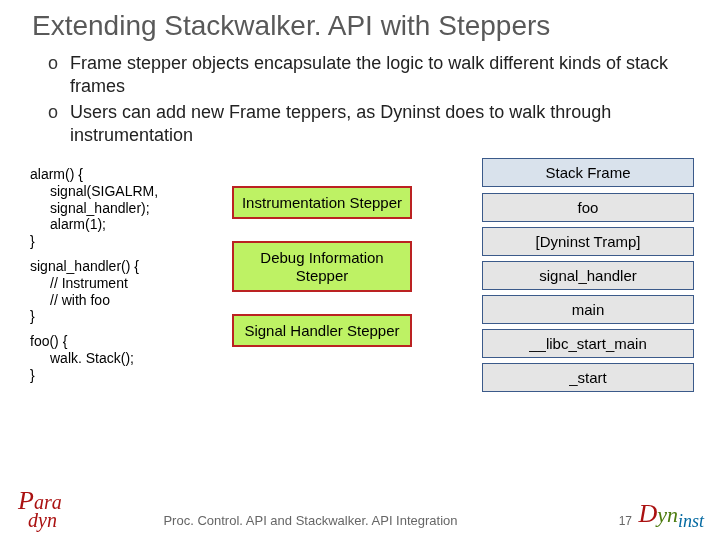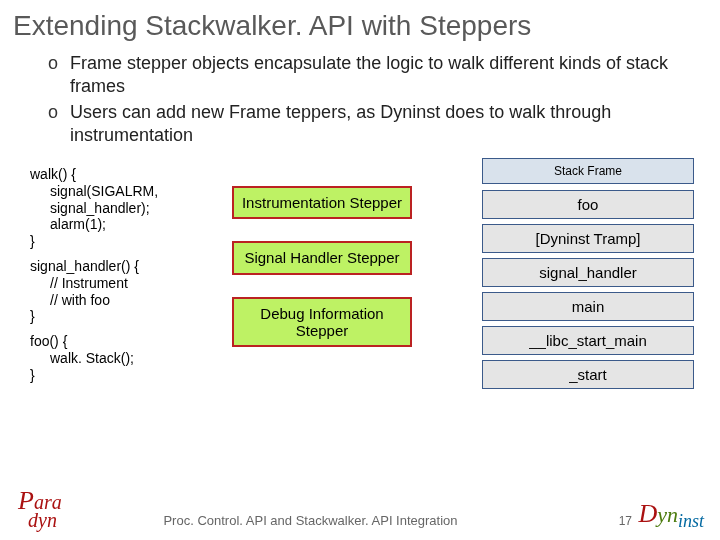--- a/index.html
+++ b/index.html
@@ -4,21 +4,21 @@
 <style>
   * { box-sizing: border-box; margin: 0; padding: 0; }
   body {
     width: 720px; height: 540px;
     font-family: Arial, Helvetica, sans-serif;
     background: #fff; color: #000;
     position: relative; overflow: hidden;
   }
   .title {
     font-size: 28px; color: #595959;
-    padding: 10px 14px 6px 13px; font-weight: 400;
+    padding: 10px 14px 6px 32px; font-weight: 400;
   }
   .bullets {
     padding: 4px 30px 8px 48px;
     font-size: 18px; color: #222; line-height: 1.25;
   }
   .bullets .row { display: flex; margin-bottom: 4px; }
   .bullets .mk { width: 22px; flex: none; color: #333; }
   .bullets .tx { flex: 1; }
   .content { position: relative; padding: 0 14px; height: 310px; }
   .code {
@@ -30,21 +30,21 @@
   .code .ind { padding-left: 20px; }
   .steppers { position: absolute; left: 232px; top: 28px; width: 180px; }
   .stepper {
     background: #bef264; border: 2px solid #b22;
     text-align: center; font-size: 15px;
     padding: 6px 4px; margin-bottom: 22px; line-height: 1.15;
   }
   .stack { position: absolute; right: 26px; top: 0; width: 212px; }
   .stack-hdr {
     background: #d9e2ec; border: 1px solid #3b5a8a;
-    text-align: center; font-size: 12px; padding: 5px 0;
+    text-align: center; font-size: 15px; padding: 5px 0;
     margin-bottom: 6px;
   }
   .stack-cell {
     background: #e5e5e5; border: 1px solid #3b5a8a;
     text-align: center; font-size: 15px; padding: 5px 9px;
     margin-bottom: 5px;
   }
   .footer {
     position: absolute; left: 0; bottom: 8px; width: 720px;
     height: 40px;
@@ -86,43 +86,43 @@
   <div class="row">
     <div class="mk">o</div>
     <div class="tx">Users can add new Frame teppers, as Dyninst does to walk through instrumentation</div>
   </div>
 </div>
 
 <div class="content">
 
   <div class="code">
     <div class="fn">
-      <div>walk() {</div>
+      <div>alarm() {</div>
       <div class="ind">signal(SIGALRM,</div>
       <div class="ind"> signal_handler);</div>
       <div class="ind">alarm(1);</div>
       <div>}</div>
     </div>
     <div class="fn">
       <div>signal_handler() {</div>
       <div class="ind">// Instrument</div>
       <div class="ind">// with foo</div>
       <div>}</div>
     </div>
     <div class="fn">
       <div>foo() {</div>
       <div class="ind">walk. Stack();</div>
       <div>}</div>
     </div>
   </div>
 
   <div class="steppers">
     <div class="stepper">Instrumentation Stepper</div>
+    <div class="stepper">Debug Information Stepper</div>
     <div class="stepper">Signal Handler Stepper</div>
-    <div class="stepper">Debug Information Stepper</div>
   </div>
 
   <div class="stack">
     <div class="stack-hdr">Stack Frame</div>
     <div class="stack-cell">foo</div>
     <div class="stack-cell">[Dyninst Tramp]</div>
     <div class="stack-cell">signal_handler</div>
     <div class="stack-cell">main</div>
     <div class="stack-cell">__libc_start_main</div>
     <div class="stack-cell">_start</div>

